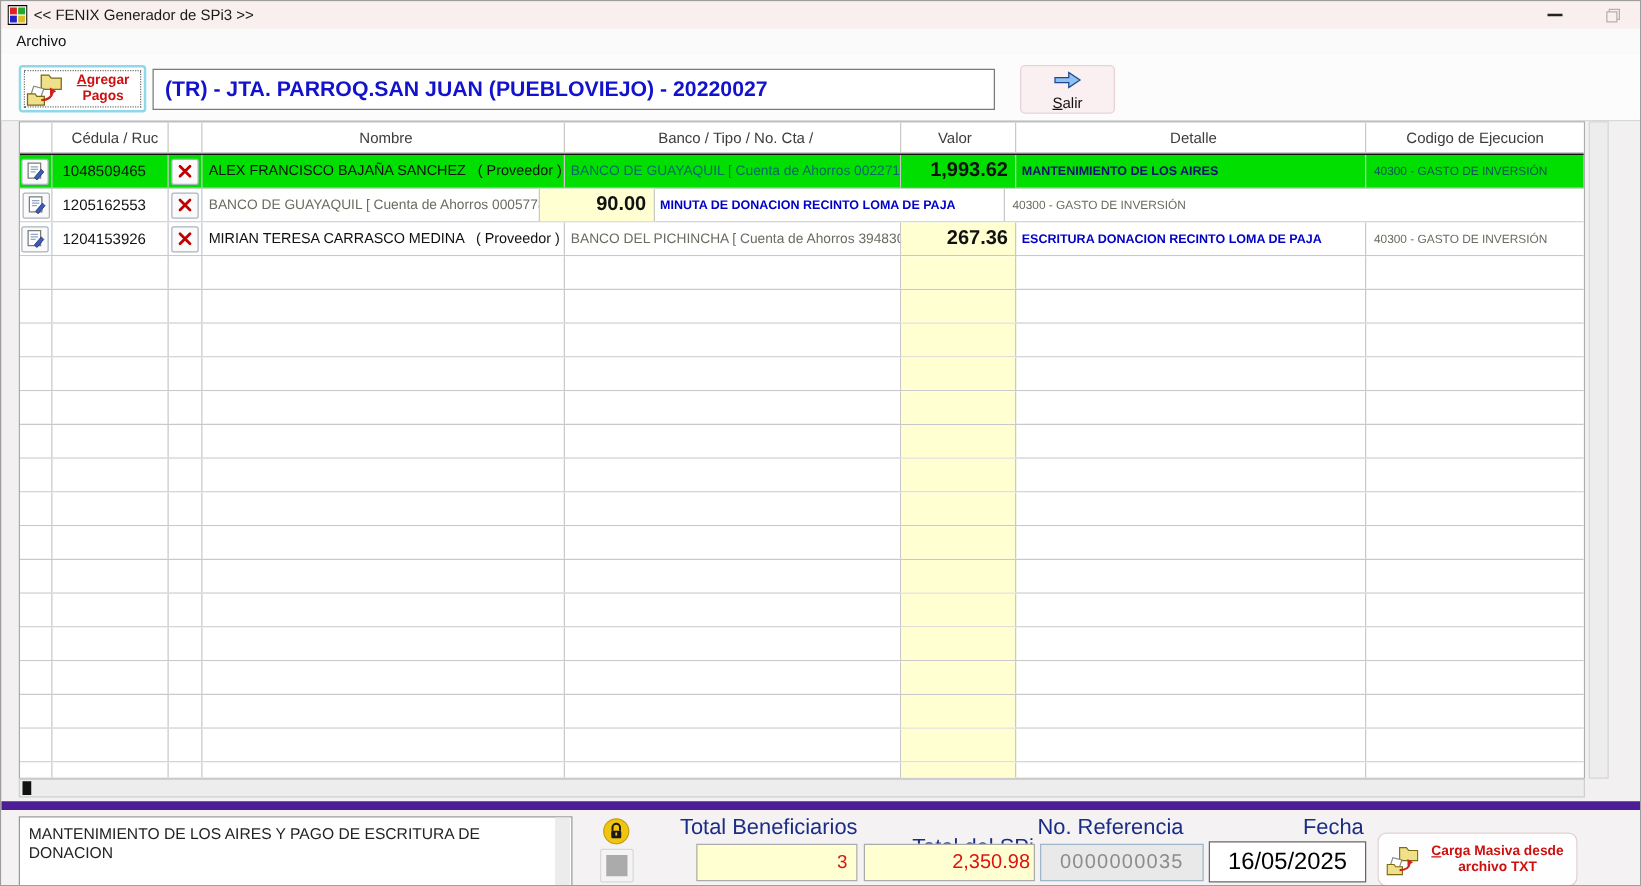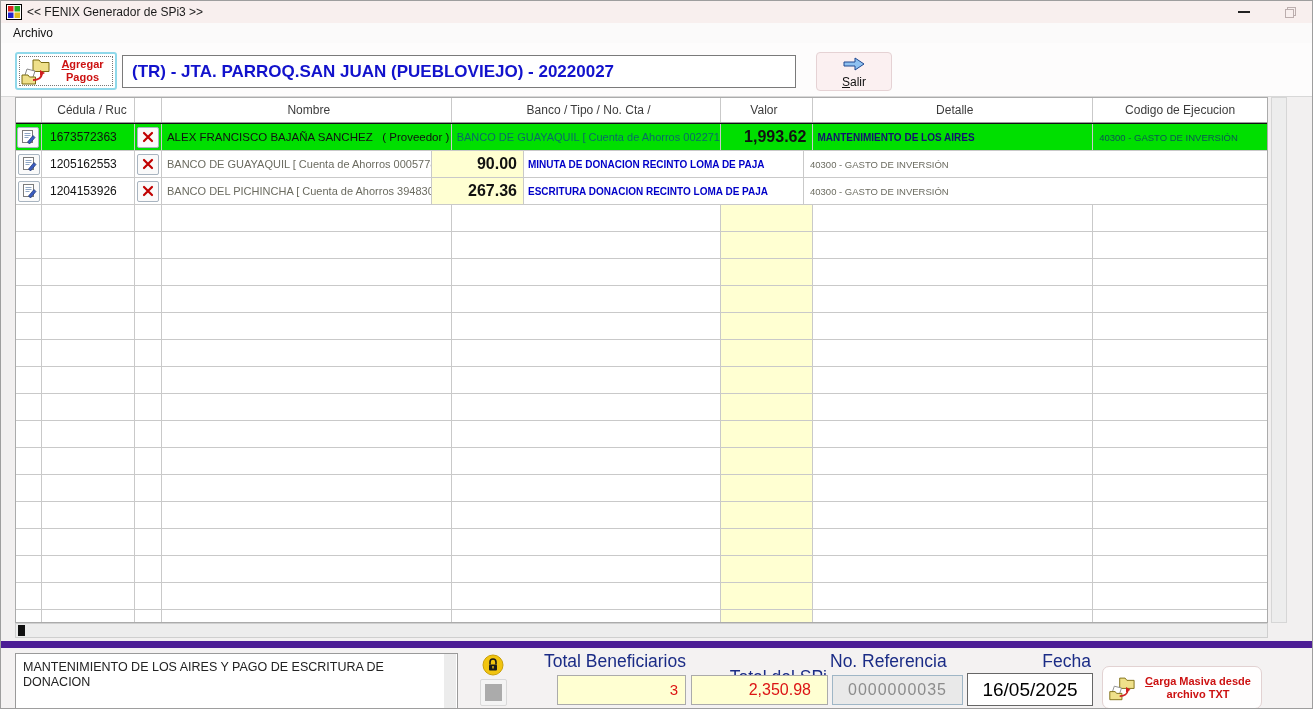--- a/index.html
+++ b/index.html
@@ -65,21 +65,21 @@
   .lock-wrap { position:absolute; left:481px; top:6px; width:22px; height:22px; }
   .gray-btn { position:absolute; left:479px; top:31px; width:27px; height:27px; background:#F4F4F4; border:1px solid #D9D9D9; border-radius:2px; display:flex; align-items:center; justify-content:center; cursor:pointer; }
   .gray-btn .sq { width:17px; height:17px; background:#ABABAB; }
   .f-label { position:absolute; font-size:17.5px; color:#1B2C86; white-space:nowrap; }
   .lbl-benef { left:495px; top:3px; width:190px; text-align:right; }
   .lbl-spi   { left:646px; top:3px; width:180px; text-align:right;margin-top:16px; }
   .lbl-ref   { left:829px; top:3px; width:140px; text-align:left; }
   .lbl-fecha { left:950px; top:3px; width:140px; text-align:right; }
   .f-field { position:absolute; top:27px; height:30px; border:1px solid #ABABAB; line-height:28px; }
   .fld-benef { left:556px; width:129px; background:#FFFFD2; color:#DC1414; font-size:15px; text-align:right; padding-right:7px; }
-  .fld-spi   { left:690px; width:137px; background:#FFFFD2; color:#DC1414; font-size:16px; text-align:right; padding-right:16px; }
+  .fld-spi   { left:690px; width:137px; background:#FFFFD2; color:#DC1414; font-size:16px; text-align:right; padding-right:3px; }
   .fld-ref   { left:831px; width:131px; background:#E9E9E9; border-color:#9FB6C6; color:#8C8C8C; font-size:16px; text-align:center; letter-spacing:1px; }
   .fld-fecha { left:966px; top:25px; width:126px; height:33px; background:#FFFFFF; border-color:#666; color:#000; font-size:19px; text-align:center; line-height:31px; }
   .btn-carga { position:absolute; left:1101px; top:18px; width:160px; height:43px; background:#FFFEFE; border:1px solid #E2D2D2; border-radius:7px; display:flex; align-items:center; cursor:pointer; }
   .btn-carga svg { margin-left:5px; }
   .btn-carga .lbl { flex:1; text-align:center; font-size:11px; font-weight:bold; color:#CC1111; line-height:13px; }
 </style>
 </head>
 <body>
 
 <div class="window">
@@ -151,21 +151,21 @@
       <div class="trow selected">
         <div class="cell c0">
             <button class="grid-btn">
               <svg width="16" height="16" viewBox="0 0 16 16">
                 <rect x="2.5" y="1.5" width="10" height="12" fill="#fff" stroke="#7B7B7B"></rect>
                 <path d="M4.5 4.5h6M4.5 6.5h6M4.5 8.5h4" stroke="#8FA6C4" stroke-width="1"></path>
                 <polygon points="7.5,13 13,6.5 15,8.5 9.5,15" fill="#3A5BBF" stroke="#1E3570" stroke-width="0.7"></polygon>
               </svg>
             </button>
           </div>
-        <div class="cell c1 cedula">1673572363</div>
+        <div class="cell c1 cedula">1048509465</div>
         <div class="cell c2">
             <button class="grid-btn">
               <svg width="14" height="14" viewBox="0 0 14 14">
                 <path d="M3 3 L11 11 M11 3 L3 11" stroke="#C00000" stroke-width="2.2" stroke-linecap="round"></path>
               </svg>
             </button>
           </div>
         <div class="cell c3 nombre">ALEX FRANCISCO BAJAÑA SANCHEZ   ( Proveedor )</div>
         <div class="cell c4 banco">BANCO DE GUAYAQUIL [ Cuenta de Ahorros 0022719739 ]</div>
         <div class="cell c5 valor">1,993.62</div>
@@ -208,20 +208,21 @@
             </button>
           </div>
         <div class="cell c1 cedula">1204153926</div>
         <div class="cell c2">
             <button class="grid-btn">
               <svg width="14" height="14" viewBox="0 0 14 14">
                 <path d="M3 3 L11 11 M11 3 L3 11" stroke="#C00000" stroke-width="2.2" stroke-linecap="round"></path>
               </svg>
             </button>
           </div>
+        <div class="cell c3 nombre">MIRIAN TERESA CARRASCO MEDINA   ( Proveedor )</div>
         <div class="cell c4 banco">BANCO DEL PICHINCHA [ Cuenta de Ahorros 3948302100 ]</div>
         <div class="cell c5 valor">267.36</div>
         <div class="cell c6 detalle">ESCRITURA DONACION RECINTO LOMA DE PAJA</div>
         <div class="cell c7 codigo">40300 - GASTO DE INVERSIÓN</div>
       </div>
 
     <div class="trow">
       <div class="cell c0"></div>
           <div class="cell c1"></div>
           <div class="cell c2"></div>

